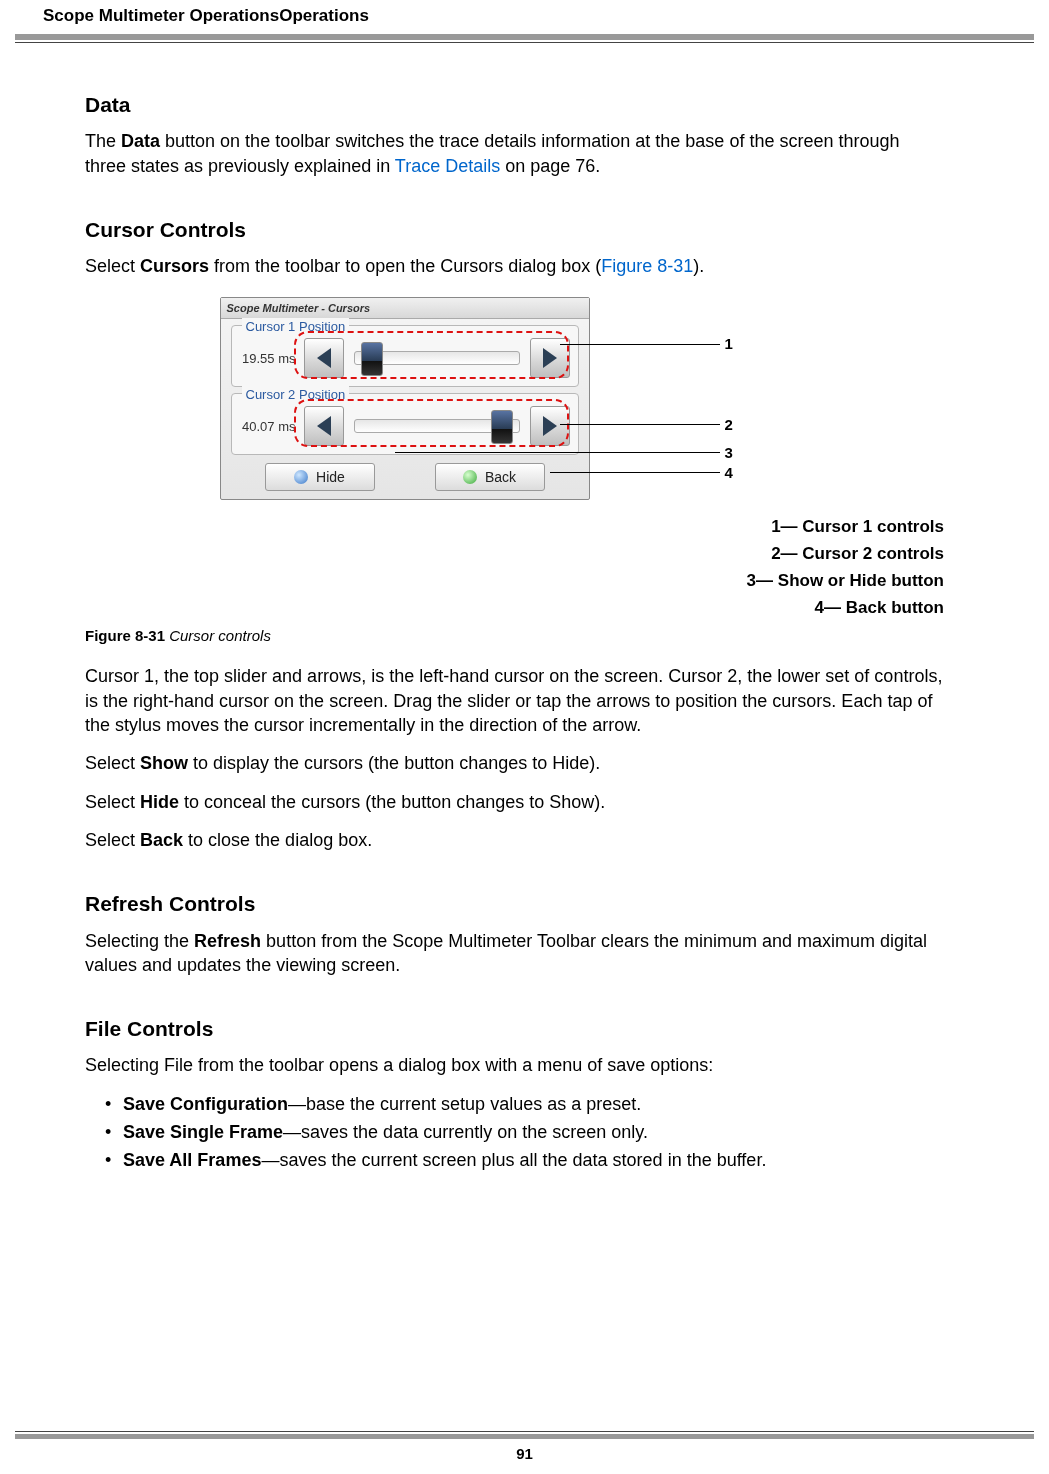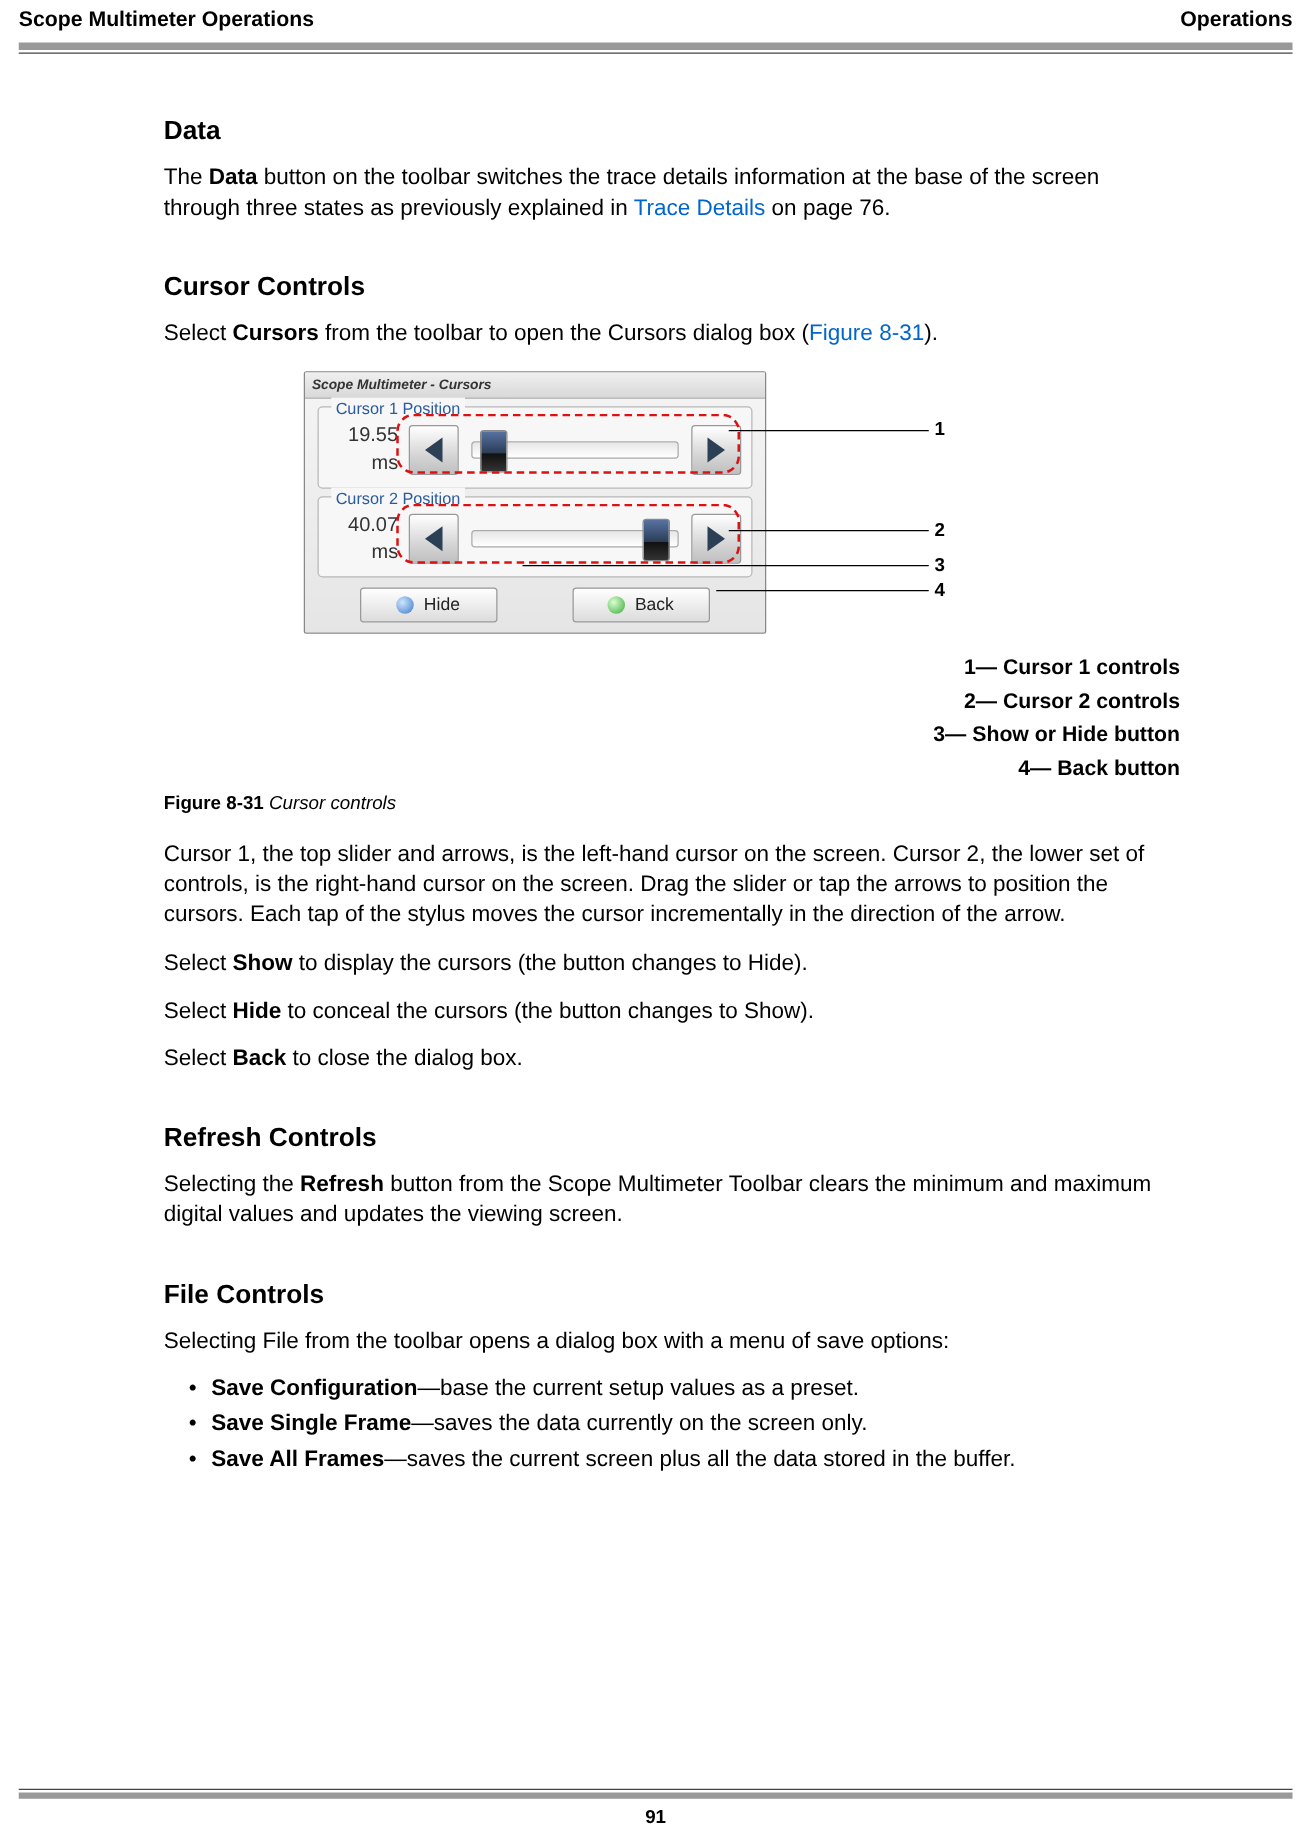--- a/index.html
+++ b/index.html
@@ -11,36 +11,37 @@
     color: #000;
   }
   .page {
     width: 1049px;
     height: 1474px;
     position: relative;
     padding: 0 15px;
   }
   .header-row {
     display: flex;
-    justify-content: space-between;
+    justify-content: flex-start;
     font-weight: bold;
     font-size: 17px;
     padding: 6px 0 8px 0;
+    margin-left: 28px;
   }
   .thick-rule {
     height: 6px;
     background: #999;
     margin-bottom: 2px;
   }
   .thin-rule {
     height: 0;
     border-top: 1px solid #444;
   }
   .content {
-    margin-left: 116px;
+    margin-left: 70px;
     margin-right: 90px;
     font-size: 18px;
     line-height: 1.35;
   }
   h3.section {
     font-size: 21px;
     font-weight: bold;
     margin: 38px 0 10px 0;
   }
   h3.section.first { margin-top: 48px; }
@@ -87,21 +88,21 @@
   }
   .ctrl-row {
     display: flex;
     align-items: center;
     gap: 6px;
     margin-top: 6px;
   }
   .readout {
     width: 58px;
     text-align: right;
-    font-size: 16px;
+    font-size: 13px;
     color: #333;
     padding-right: 2px;
   }
   .arrow-btn {
     width: 40px; height: 40px;
     border: 1px solid #999;
     border-radius: 3px;
     background: linear-gradient(#fff,#d6d6d6 60%,#bfbfbf);
     display: flex; align-items: center; justify-content: center;
   }

